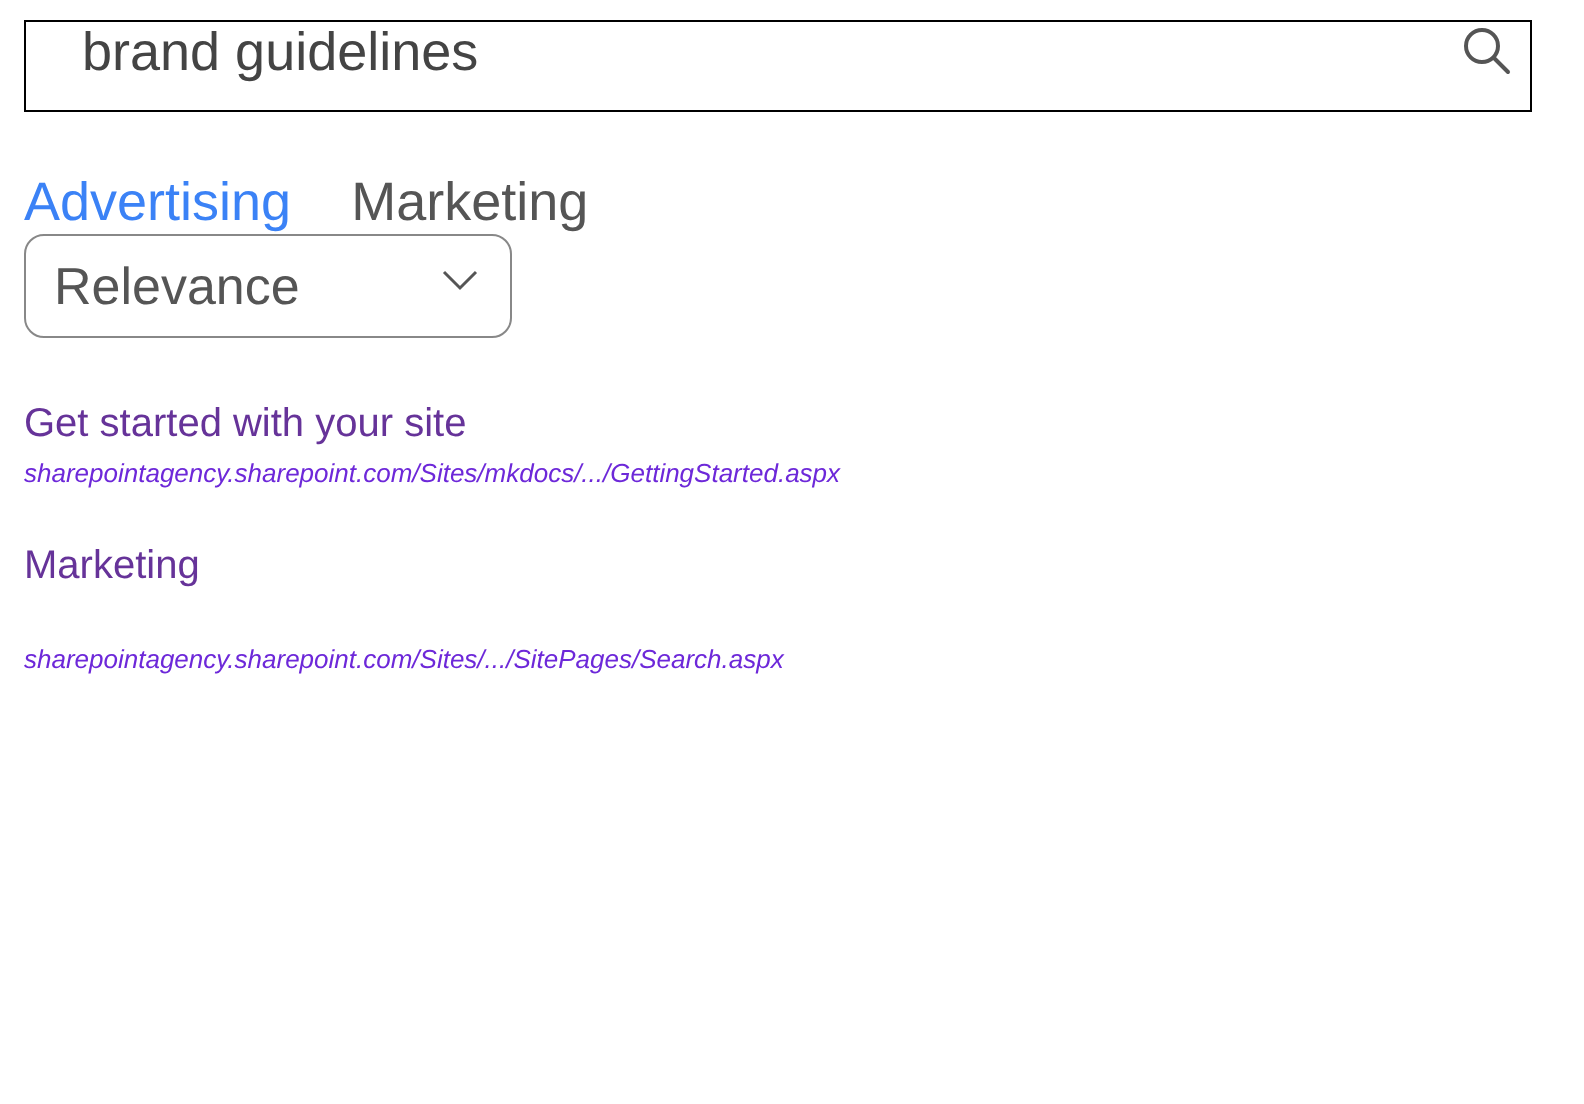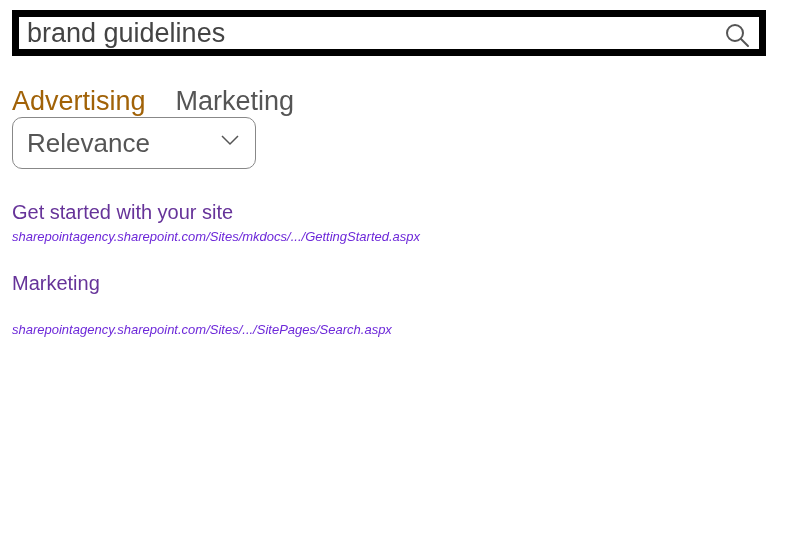--- a/index.html
+++ b/index.html
@@ -9,25 +9,25 @@
     font-family: "Segoe UI Light", "Segoe UI", -apple-system, Helvetica, Arial, sans-serif;
     font-weight: 300;
     background: #fff;
     overflow: hidden;
   }
   .page {
     padding: 10px 12px;
   }
   .search-box {
     display: flex;
-    align-items: flex-end;
+    align-items: flex-start;
     width: 754px;
     height: 46px;
-    border: 7px solid #000000;
-    padding: 0 8px 0 8px;
+    border: 1px solid #000000;
+    padding: 0 8px 0 28px;
   }
   .search-input {
     flex: 1;
     border: none;
     outline: none;
     font-family: inherit;
     font-weight: 300;
     font-size: 27px;
     color: #444;
     background: transparent;
@@ -43,21 +43,21 @@
   .search-icon svg { display: block; }
 
   .tabs {
     display: flex;
     gap: 30px;
     margin-top: 30px;
     font-size: 27px;
     color: #555;
   }
   .tab { cursor: pointer; }
-  .tab.active { color: #a16207; }
+  .tab.active { color: #3b82f6; }
 
   .sort-dropdown {
     width: 244px;
     height: 52px;
     border: 1px solid #888;
     border-radius: 10px;
     display: flex;
     align-items: center;
     justify-content: space-between;
     padding: 0 16px 0 14px;

